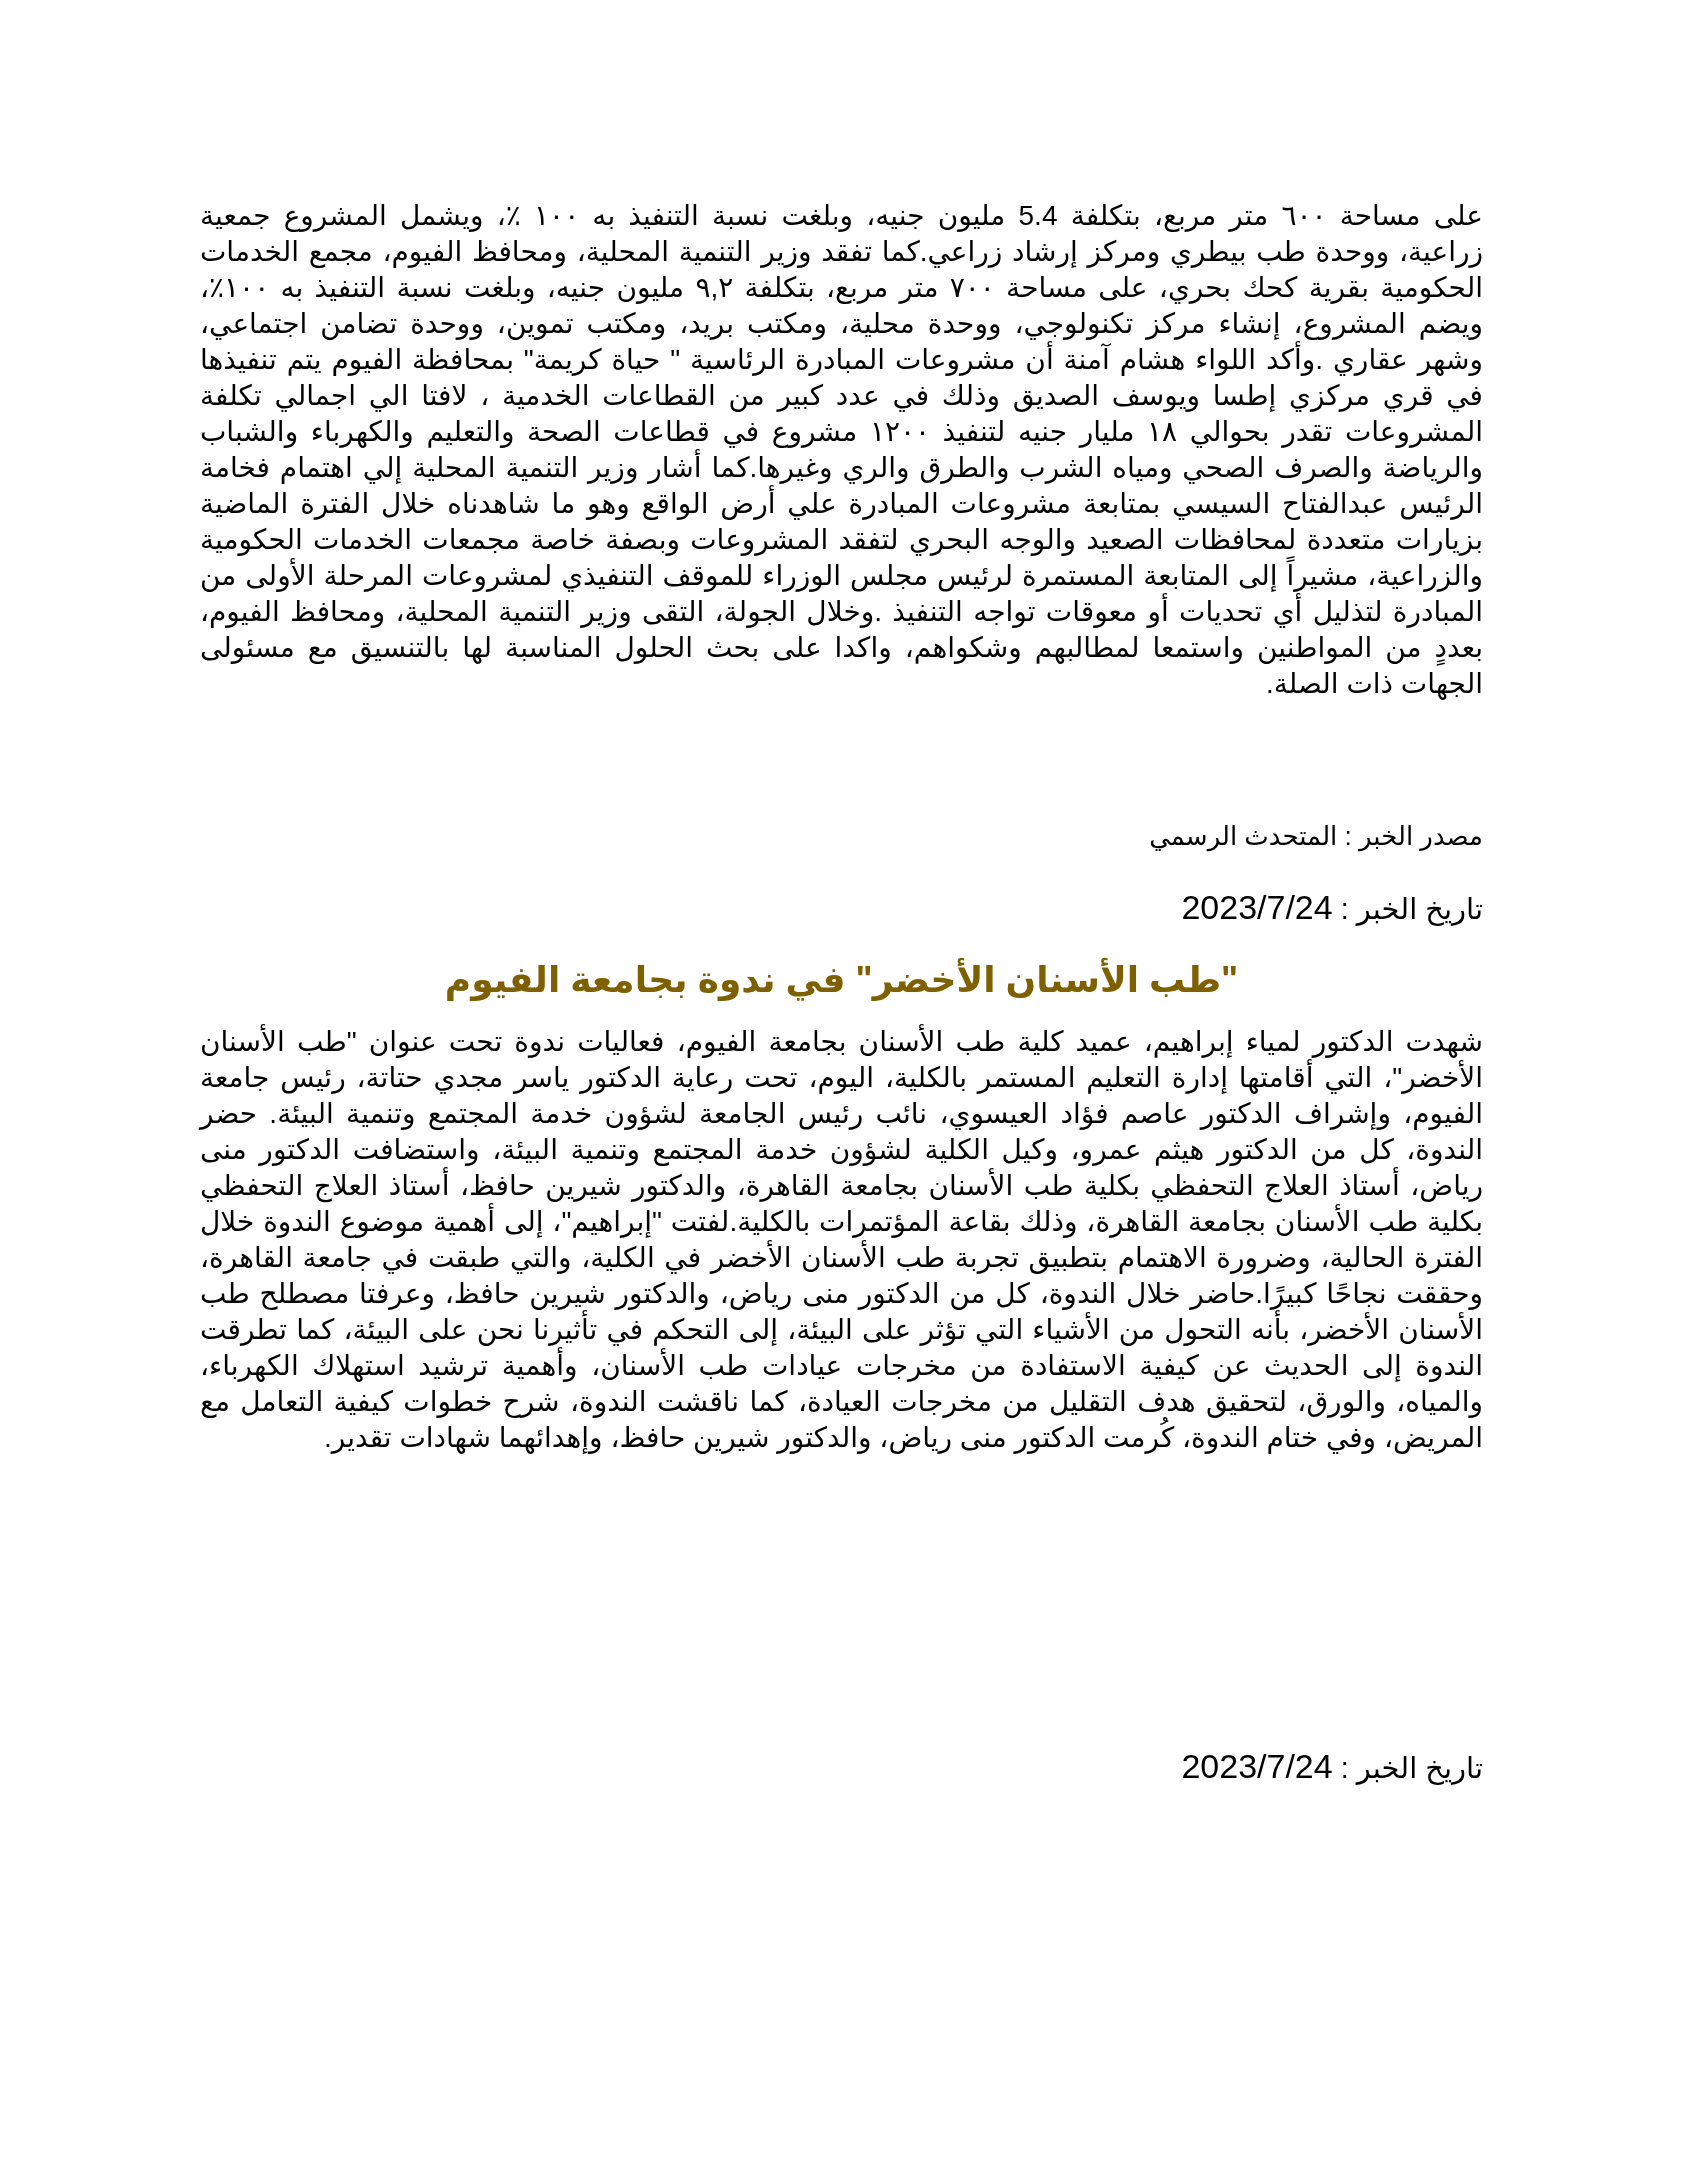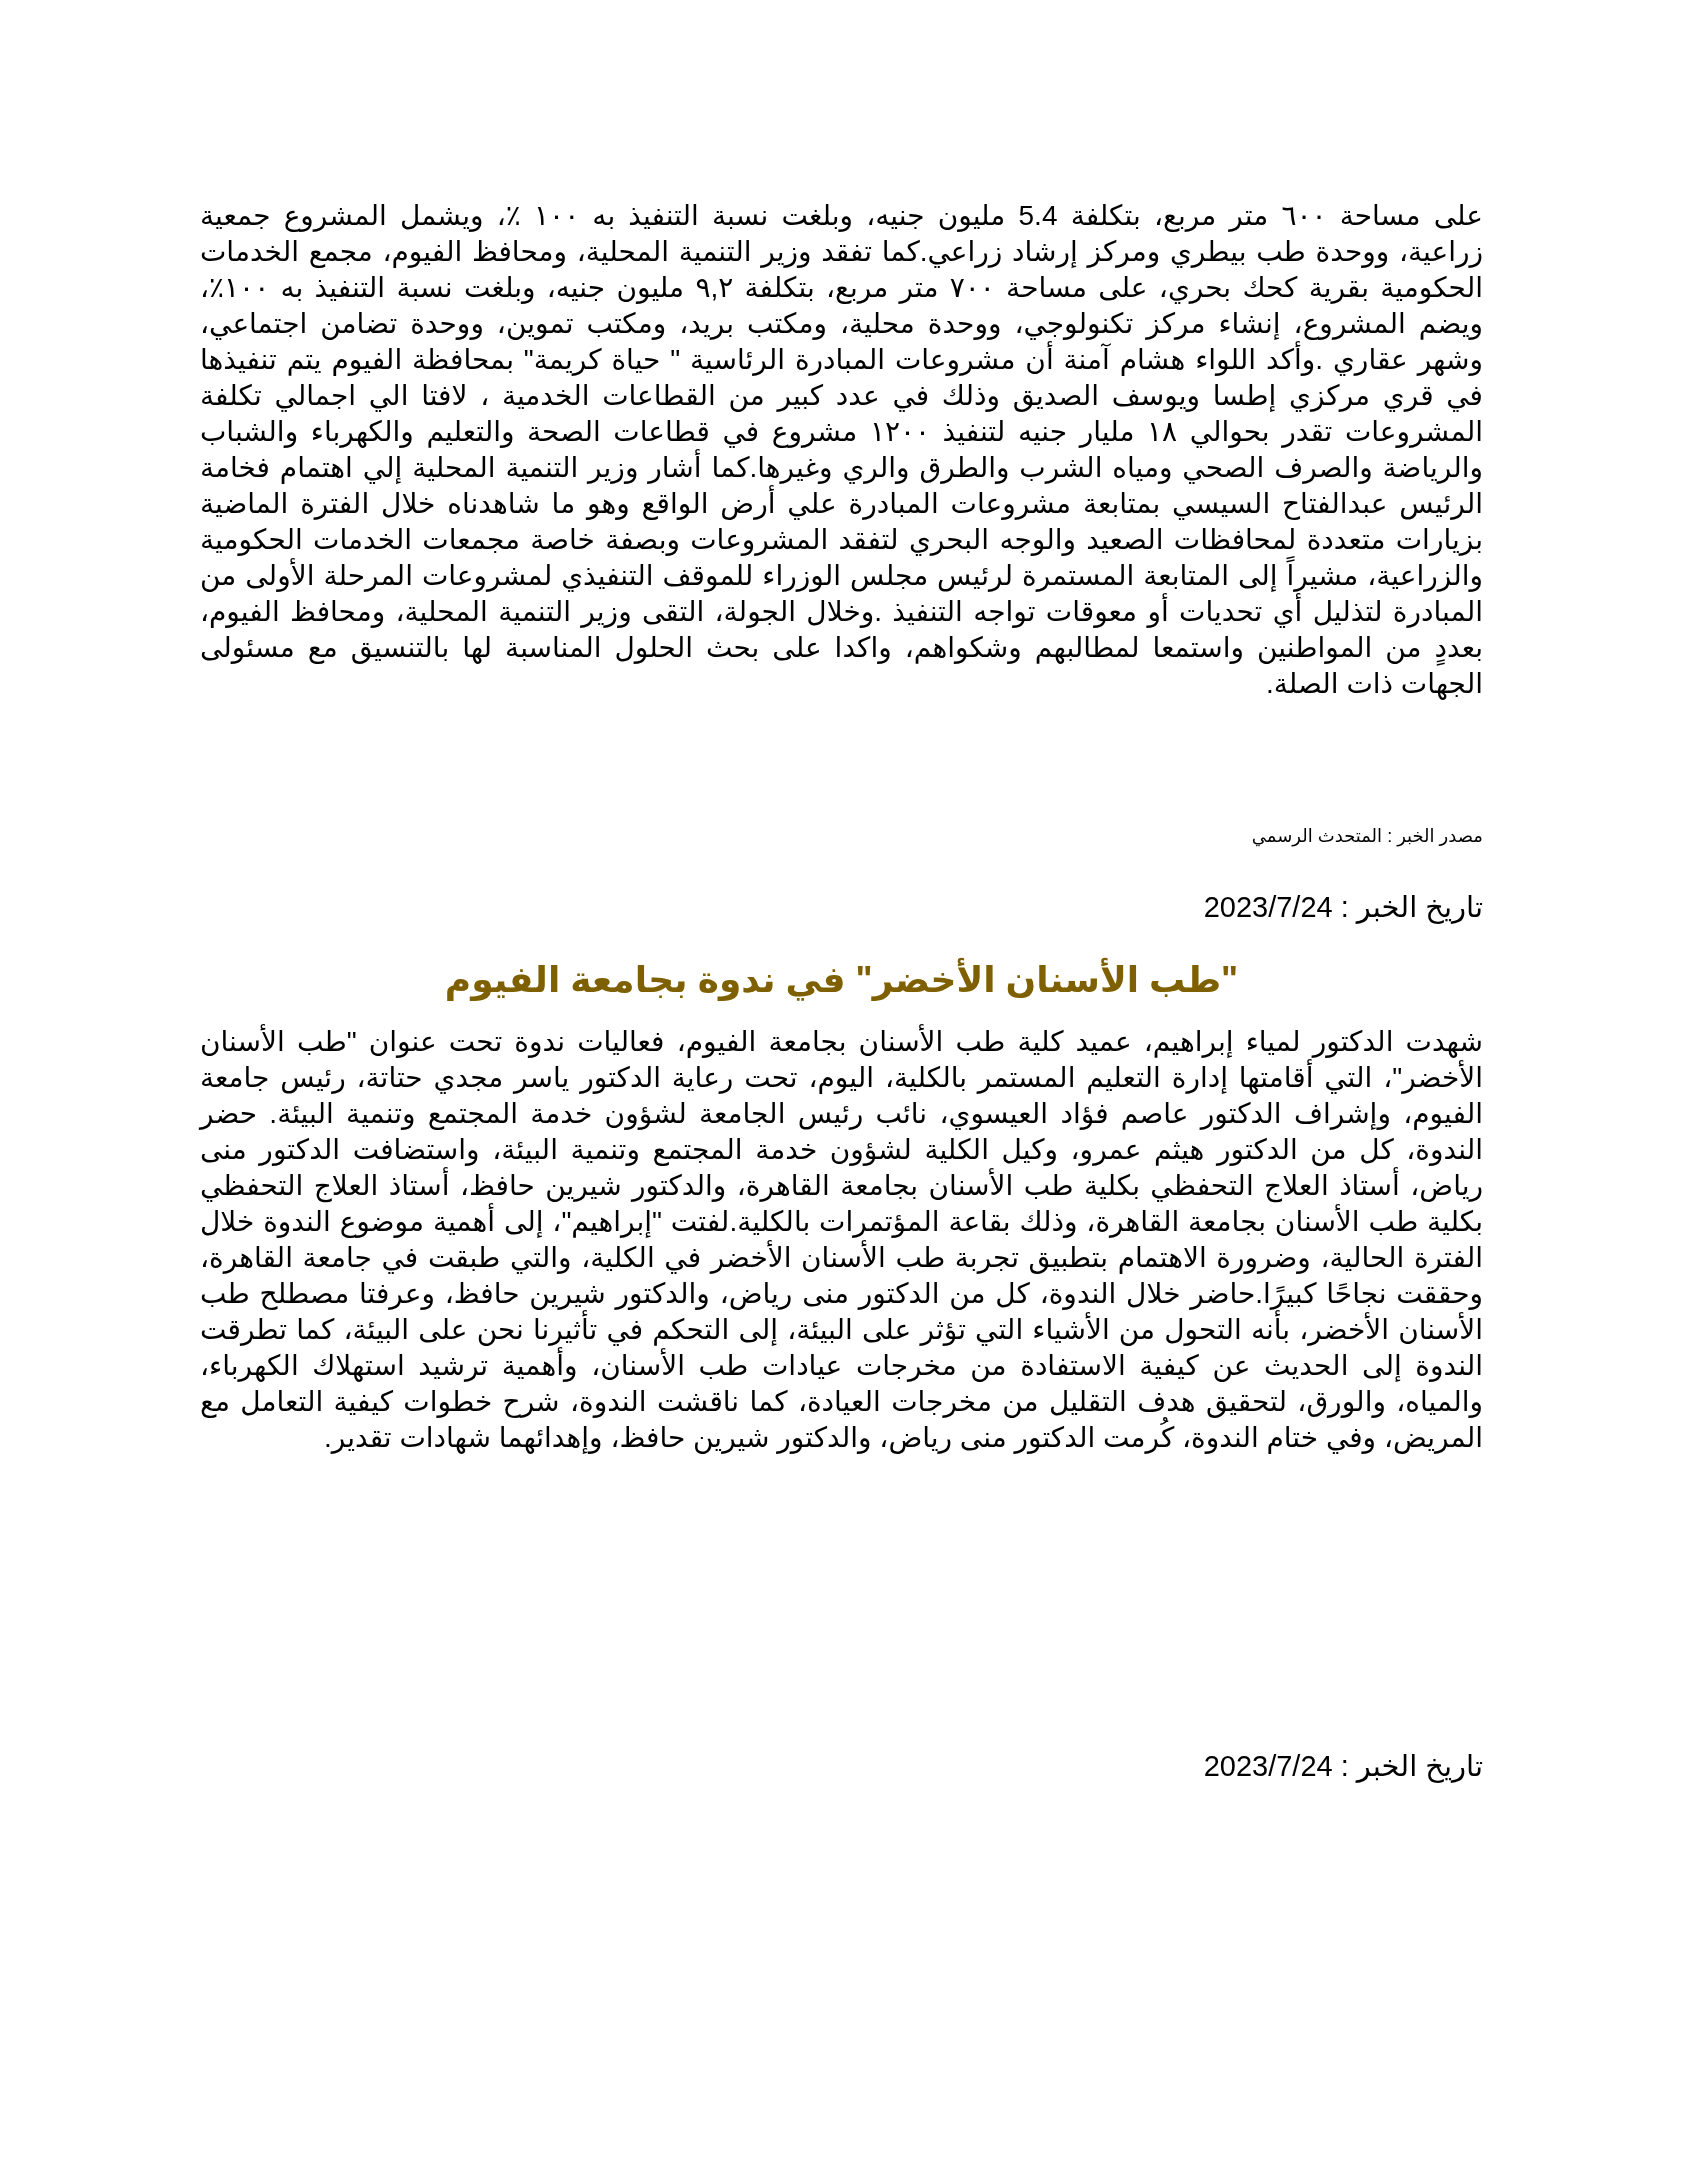--- a/index.html
+++ b/index.html
@@ -38,34 +38,34 @@
     }
     #para1 { top: 198px; }
     #source1 { top: 818px; }
     #date1 { top: 887px; }
     #heading { top: 953px; left: 0; width: 1683px; text-align: center; }
     #para2 { top: 1024px; }
     #source2 { top: 1675px; }
     #date2 { top: 1746px; }
 
     .meta-line {
-      font-size: 18px;
+      font-size: 26px;
       line-height: 36px;
       text-align: right;
       margin: 0;
       white-space: nowrap;
     }
     .date-line {
       font-size: 29px;
       line-height: 40px;
     }
     .date-line .date-value {
       direction: ltr;
       unicode-bidi: embed;
-      font-size: 29px;
+      font-size: 34px;
     }
     .headline {
       position: absolute;
       direction: rtl;
       font-size: 36px;
       font-weight: bold;
       color: #7f6000;
       line-height: 53px;
       margin: 0;
     }

